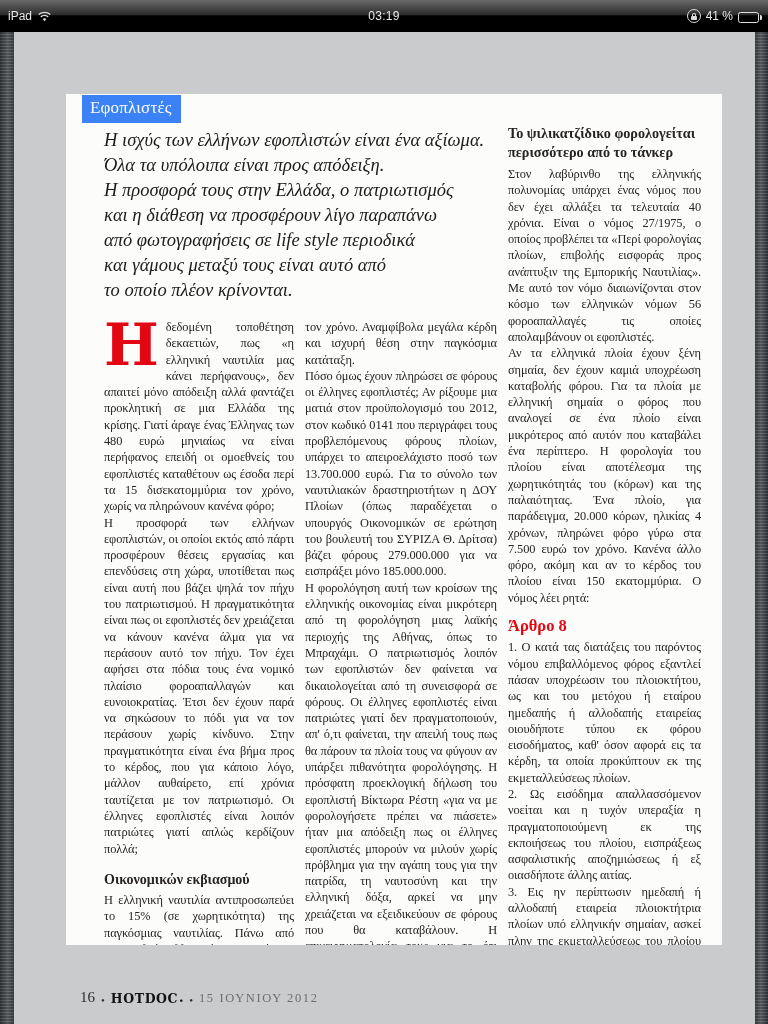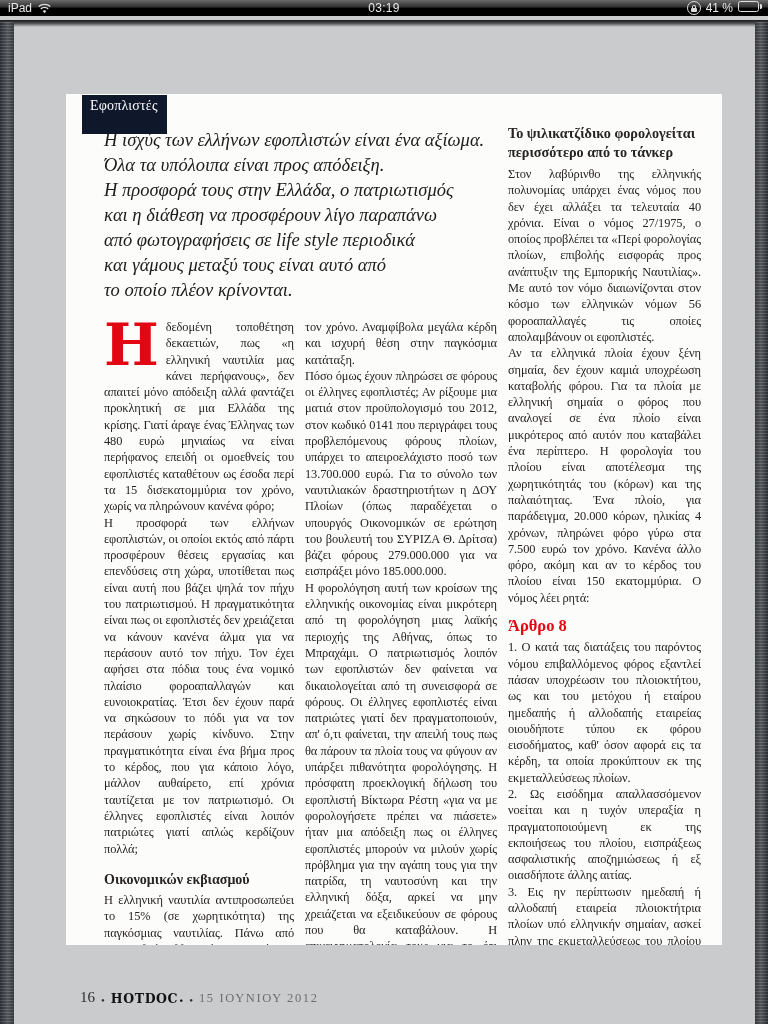--- a/index.html
+++ b/index.html
@@ -5,28 +5,28 @@
   * { box-sizing: border-box; }
   html,body { margin:0; padding:0; }
   body {
     width:768px; height:1024px; position:relative; overflow:hidden;
     background:#caccce;
     font-family:"Liberation Serif","DejaVu Serif",serif;
   }
 
   
   .statusbar {
-    position:absolute; top:0; left:0; width:768px; height:16px;
+    position:absolute; top:0; left:0; width:768px; height:32px;
     background:linear-gradient(to bottom,#6a6a6a 0,#2d2d2d 45%,#000 50%,#000 100%);
     color:#e8e8e8; font-family:"Liberation Sans",sans-serif; font-size:12px;
     display:flex; align-items:center; z-index:30;
   }
   .sb-left { display:flex; align-items:center; gap:5px; padding-left:8px; }
   .sb-time { position:absolute; left:0; right:0; text-align:center; font-weight:normal; letter-spacing:.3px; }
-  .sb-right { margin-left:auto; display:flex; align-items:flex-start; gap:5px; padding-right:6px; position:relative; z-index:2;}
+  .sb-right { margin-left:auto; display:flex; align-items:flex-end; gap:5px; padding-right:6px; position:relative; z-index:2;}
   .wifi-icon svg { display:block; }
   .lock-icon { width:14px; height:14px; border:1.2px solid #dcdcdc; border-radius:50%;
     display:flex; align-items:center; justify-content:center; flex-direction:column; }
   .lock-shackle { width:4px; height:3px; border:1px solid #dcdcdc; border-bottom:none; border-radius:2px 2px 0 0; }
   .lock-body { width:6px; height:4px; background:#dcdcdc; border-radius:1px; }
   .batt { display:flex; align-items:center; }
   .batt-case { width:21px; height:11px; border:1px solid #e0e0e0; border-radius:2.5px; padding:1.5px; }
   .batt-fill { width:41%; height:100%; background:#e0e0e0; border-radius:1px; }
   .batt-tip { width:2px; height:5px; background:#e0e0e0; border-radius:0 1.5px 1.5px 0; margin-left:1px; }
 
@@ -53,22 +53,22 @@
     background:#fcfcfa; overflow:hidden;
     padding:30px 20px 0 38px;
     display:grid;
     grid-template-columns:190px 192px 193px;
     grid-column-gap:11px;
     grid-template-rows:auto 1fr;
     align-content:start;
   }
   .tag {
     position:absolute; left:68px; top:71px; z-index:5;
-    background:#0f172a; color:#fff;
-    font-size:14px; padding:3px 9px 20px 8px; letter-spacing:.2px;
+    background:#3b82f6; color:#fff;
+    font-size:17px; padding:3px 9px 5px 8px; letter-spacing:.2px;
   }
 
   .intro {
     grid-column:1 / 3; grid-row:1;
     font-style:italic; font-size:18.5px; line-height:25px; color:#1c1c1c;
     white-space:pre-line; margin:4px 0 16px 0;
   }
 
   .col { font-size:12.4px; line-height:16.3px; color:#272324; text-align:justify; letter-spacing:-0.1px; }
   .col p { margin:0; }

